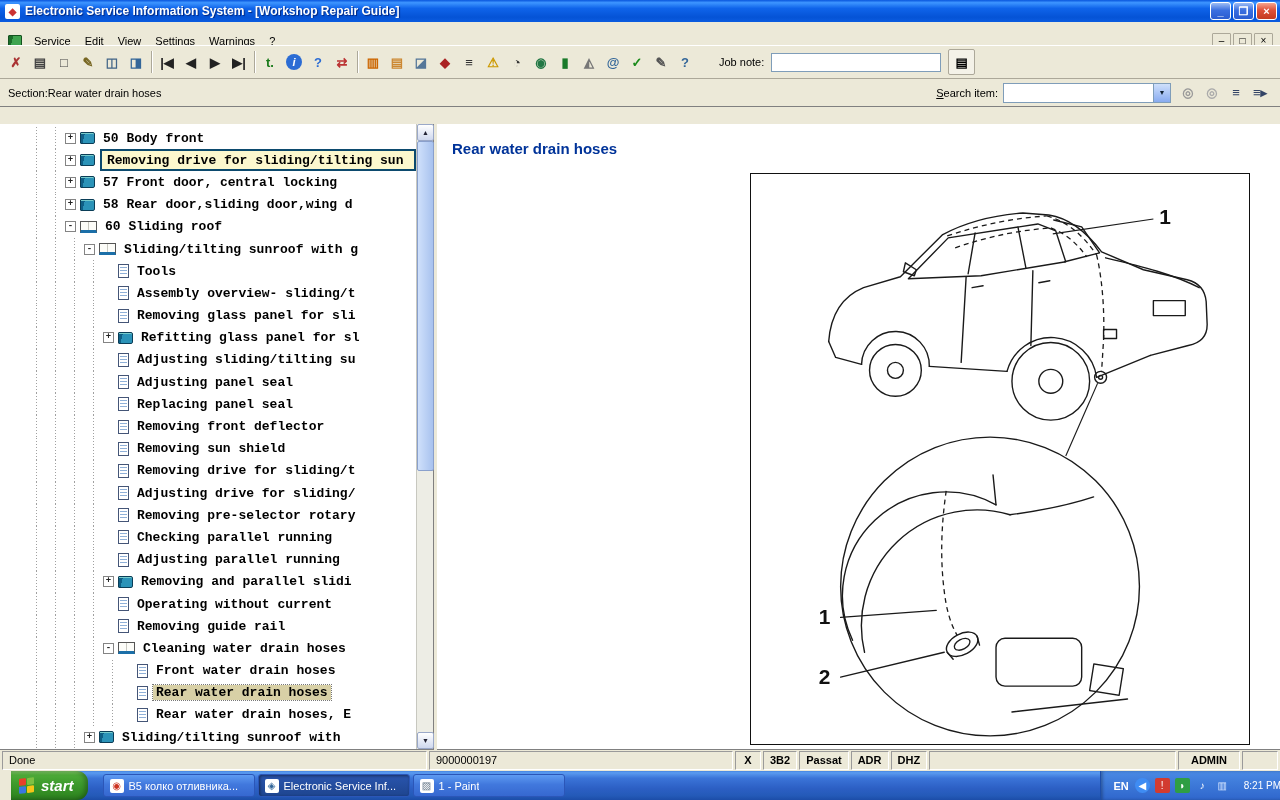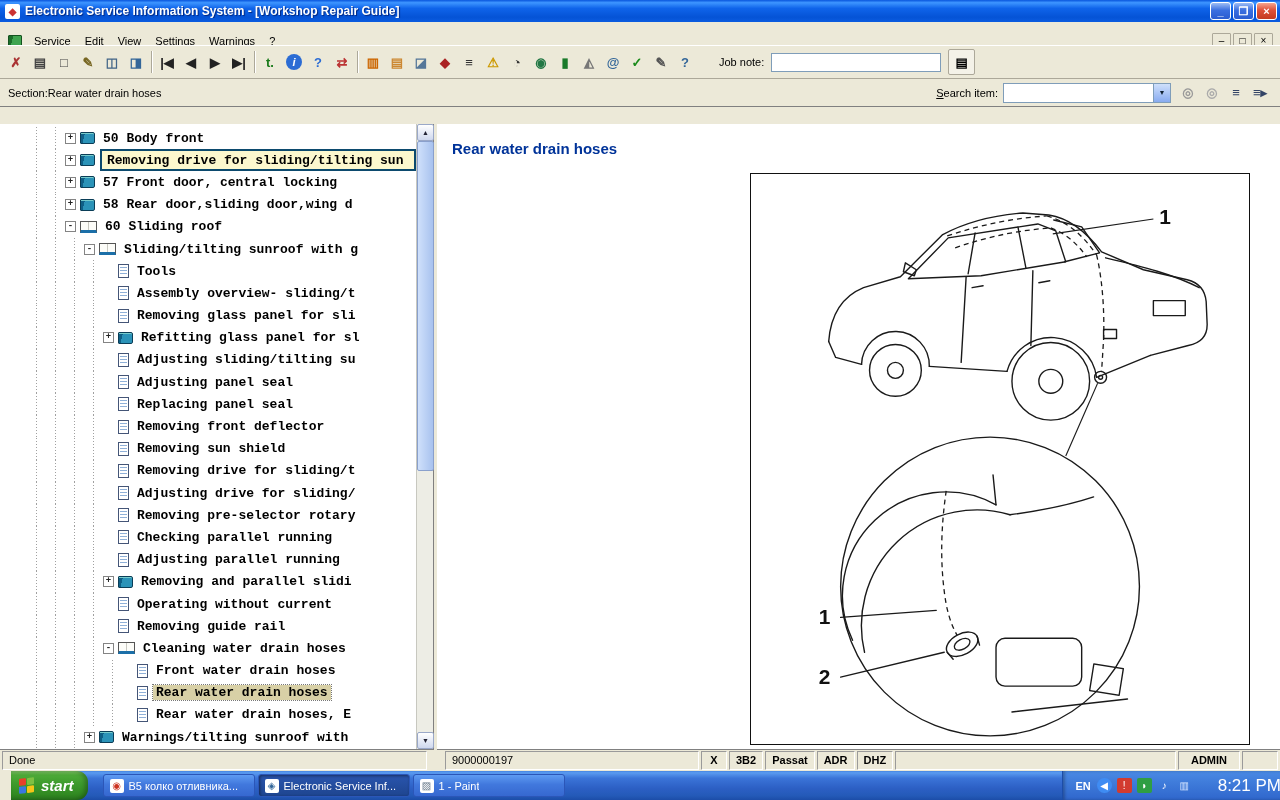--- a/index.html
+++ b/index.html
@@ -117,21 +117,21 @@
     border:1px solid #9aa8c8; font-size:7px; text-align:center; color:#223; flex:none; }
   .btab { margin-left:3px; padding:2px 16px 0; font-size:11px; background:#ECE9D8;
     clip-path:polygon(7px 0,calc(100% - 7px) 0,100% 100%,0 100%);
     filter:drop-shadow(0 1px 0 #808080); white-space:nowrap; }
 
   
   .statusbar { position:absolute; top:750px; left:0; width:1280px; height:21px; background:#ECE9D8;
     display:flex; gap:2px; padding:1px 2px; font-size:11px; align-items:center; }
   .sb-panel { height:19px; line-height:17px; padding:0 6px; white-space:nowrap; overflow:hidden;
     border:1px solid; border-color:#9a9a9a #fff #fff #9a9a9a; }
-  .p-status { width:425px; } .p-doc { width:254px;margin-left:16px; }
+  .p-status { width:425px; } .p-doc { width:304px; }
   .status-cells { display:flex; gap:2px; }
   .sb-cell { min-width:26px; text-align:center; font-weight:bold; }
   .p-fill { flex:1; } .p-user { width:62px; font-weight:bold; text-align:center; } .p-end { width:36px; }
 
   
   .taskbar { position:absolute; top:771px; left:11px; width:1280px; height:29px;
     background:linear-gradient(180deg,#4584e0 0%,#5a9bf0 6%,#3b74d8 25%,#2c5fc4 60%,#245ab8 85%,#1c4da8 100%);
     display:flex; align-items:center; }
   .start-btn { height:29px; border:none; border-radius:0 11px 11px 0; padding:0 14px 0 8px;
     background:linear-gradient(180deg,#7ec465 0%,#4daa38 14%,#3d9a2c 45%,#318a22 80%,#2a7a1e 100%);
@@ -148,21 +148,21 @@
   .task-icon { width:14px; height:14px; border-radius:2px; flex:none; font-size:10px; line-height:14px; text-align:center; }
   .task-label { overflow:hidden; text-overflow:ellipsis; }
   .tray { margin-left:auto; height:29px; display:flex; align-items:center; gap:6px; padding:0 10px 0 12px;
     background:linear-gradient(180deg,#4a8ae4,#2f66cc); border-left:1px solid #1c4da8;
     box-shadow:inset 2px 0 3px rgba(0,0,0,.25); }
   .tray-lang { color:#fff; font-size:11px; font-weight:bold; }
   .tray-icons { display:flex; gap:5px; align-items:center; }
   .tray-ico { width:15px; height:15px; font-size:10px; line-height:15px; text-align:center;
     color:#fff; border-radius:2px; }
   .tray-ico.round { border-radius:50%; }
-  .tray-time { color:#fff; font-size:17px; margin-left:20px; }
+  .tray-time { color:#fff; font-size:10px; margin-left:8px; }
 </style>
 </head>
 <body>
 
 <div class="titlebar">
   <span class="app-icon">◆</span>
   <span class="title">Electronic Service Information System - [Workshop Repair Guide]</span>
   <span class="win-btns">
       <button class="win-btn">_</button>
       <button class="win-btn">❐</button>
@@ -600,21 +600,21 @@
           <span class="noexp"></span>
           <span class="ti ti-page"></span>
           <span class="lbl">Rear water drain hoses,  E</span>
         </div>
         <div class="tree-row">
           <span class="guide"></span>
           <span class="guide"></span>
           <span class="guide"></span>
           <span class="expander">+</span>
           <span class="ti ti-book"></span>
-          <span class="lbl">Warnings/tilting sunroof with</span>
+          <span class="lbl">Sliding/tilting sunroof with</span>
         </div>
       </div>
     <div class="vscroll">
       <button class="scroll-btn up">
         <span>▲</span>
       </button>
       <div class="vthumb"></div>
       <button class="scroll-btn down">
         <span>▼</span>
       </button>

